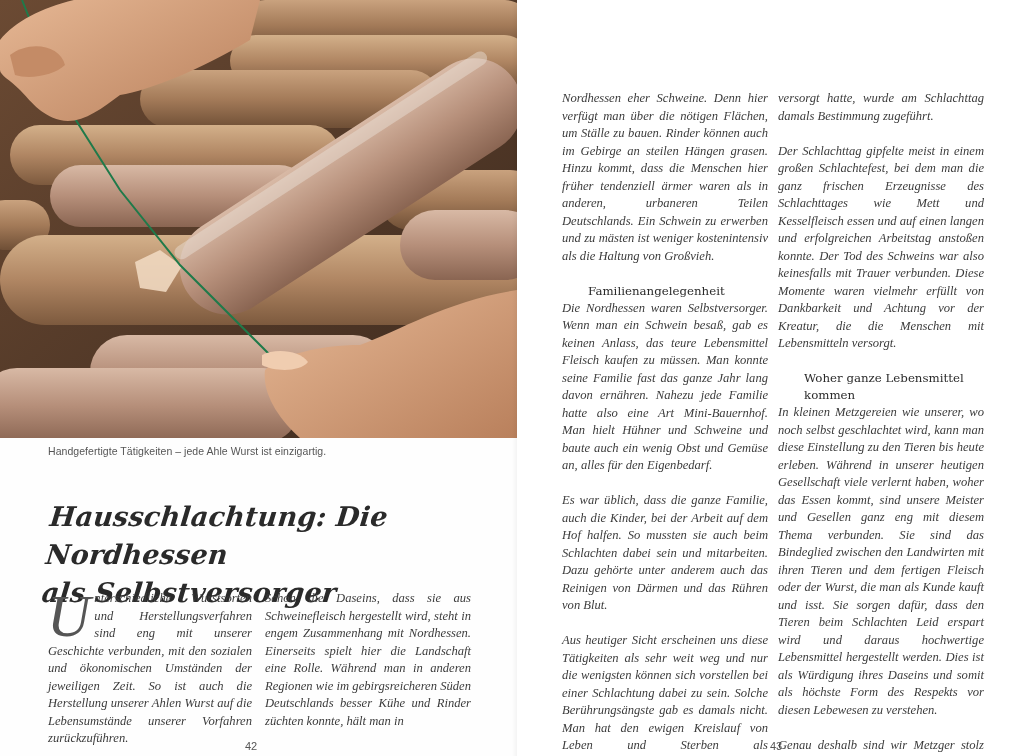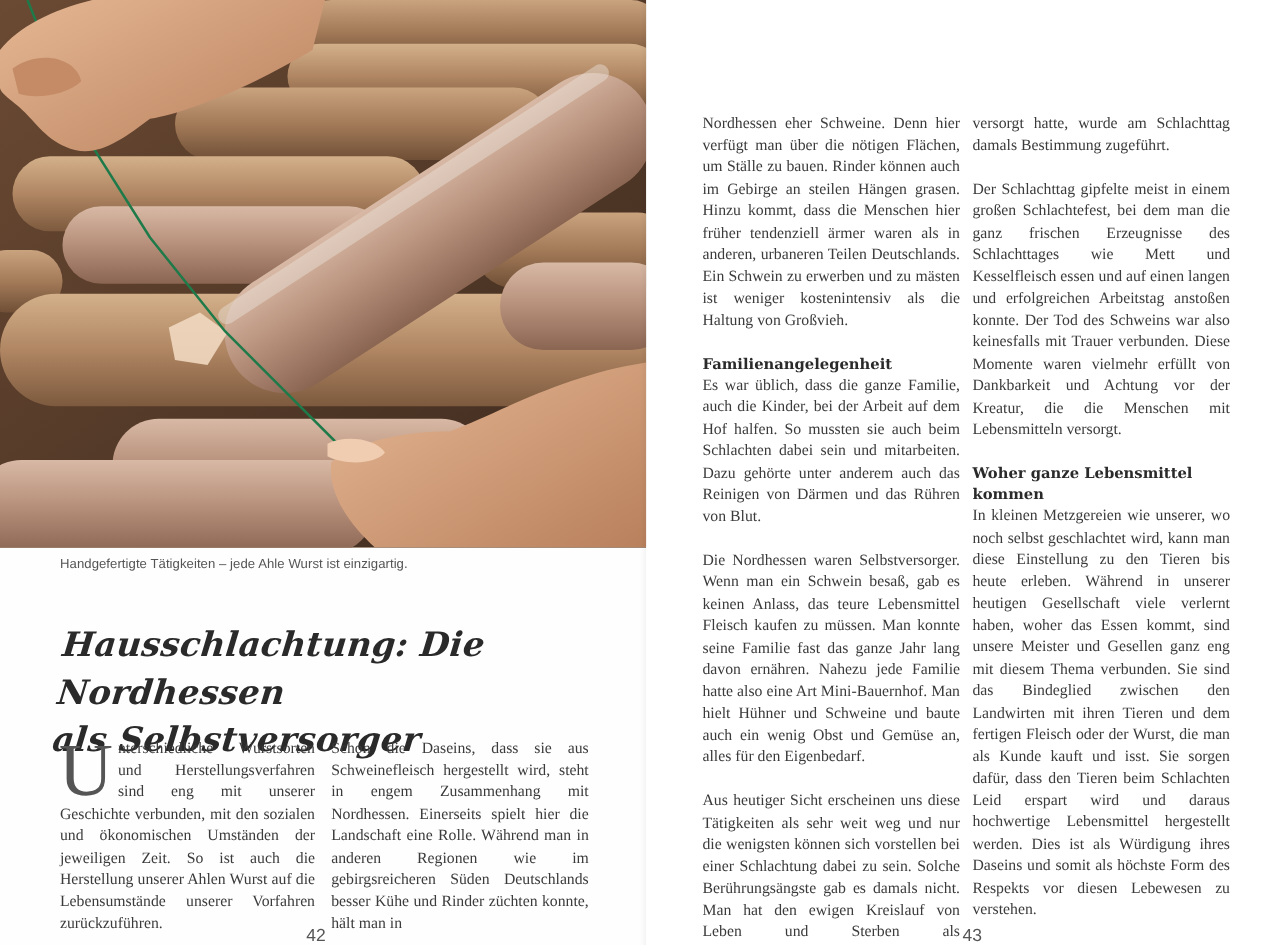--- a/index.html
+++ b/index.html
@@ -19,34 +19,34 @@
 
   .caption { position: absolute; left: 48px; top: 445px; font-family: "Liberation Sans", sans-serif;
     font-size: 10.5px; color: #555; letter-spacing: 0.05px; }
 
   .headline { position: absolute; left: 46px; top: 498px; width: 450px;
     font-family: "DejaVu Serif", serif; font-style: italic; font-size: 27px; line-height: 38px;
     color: #2a2a2a; letter-spacing: 0.2px; transform: skewX(-6deg); }
 
   .col { position: absolute; font-family: "Liberation Serif", serif; font-size: 12.6px;
     line-height: 17.5px; color: #3b3b3b; text-align: justify; }
-  .col p { margin-bottom: 17.5px; hyphens: manual; }
+  .col p { margin-bottom: 17.5px; hyphens: manual; font-style: italic; }
   .col p:last-child { margin-bottom: 0; }
-  .col h3 { font-family: "DejaVu Serif", serif; font-weight: bold; font-size: 11.8px;
-    line-height: 17px; color: #2a2a2a; text-align: left; }
+  .col h3 { font-family: "DejaVu Serif", serif; font-weight: normal; font-size: 11.8px;
+    line-height: 17px; color: #2a2a2a; text-align: left; margin-left: 26px; }
 
   .col-l1 { left: 48px; top: 590px; width: 204px; }
   .col-l2 { left: 265px; top: 590px; width: 206px; }
   .col-r1 { left: 562px; top: 90px; width: 206px; }
   .col-r2 { left: 778px; top: 90px; width: 206px; }
 
   .dropcap { float: left; font-family: "Liberation Serif", serif; font-size: 60px; line-height: 48px;
     margin: 2px 4px 0 -1px; color: #555; font-weight: normal; }
 
-  .folio { position: absolute; top: 740px; font-family: "Liberation Sans", sans-serif; font-size: 14px; color: #555; }
+  .folio { position: absolute; top: 740px; font-family: "Liberation Sans", sans-serif; font-size: 11px; color: #555; }
   .folio-l { left: 245px; }
   .folio-r { left: 770px; text-align: center; }
 </style>
 </head>
 <body>
 
 <div class="spread">
 
   <div class="page-left">
     <div class="photo">
@@ -125,22 +125,22 @@
     <div class="folio folio-l">42</div>
   </div>
 
   <div class="gutter"></div>
 
   <div class="page-right"></div>
 
   <div class="col col-r1">
     <p>Nordhessen eher Schweine. Denn hier verfügt man über die nötigen Flächen, um Ställe zu bauen. Rinder können auch im Gebirge an steilen Hängen grasen. Hinzu kommt, dass die Menschen hier früher tendenziell ärmer waren als in anderen, urbaneren Teilen Deutschlands. Ein Schwein zu erwerben und zu mästen ist weniger kostenintensiv als die Haltung von Großvieh.</p>
     <h3>Familienangelegenheit</h3>
+    <p>Die Nordhessen waren Selbstversorger. Wenn man ein Schwein besaß, gab es keinen Anlass, das teure Lebensmittel Fleisch kaufen zu müssen. Man konnte seine Familie fast das ganze Jahr lang davon ernähren. Nahezu jede Familie hatte also eine Art Mini-Bauernhof. Man hielt Hühner und Schweine und baute auch ein wenig Obst und Gemüse an, alles für den Eigenbedarf.</p>
     <p>Es war üblich, dass die ganze Familie, auch die Kinder, bei der Arbeit auf dem Hof halfen. So mussten sie auch beim Schlachten dabei sein und mitarbeiten. Dazu gehörte unter anderem auch das Reinigen von Därmen und das Rühren von Blut.</p>
-    <p>Die Nordhessen waren Selbstversorger. Wenn man ein Schwein besaß, gab es keinen Anlass, das teure Lebensmittel Fleisch kaufen zu müssen. Man konnte seine Familie fast das ganze Jahr lang davon ernähren. Nahezu jede Familie hatte also eine Art Mini-Bauernhof. Man hielt Hühner und Schweine und baute auch ein wenig Obst und Gemüse an, alles für den Eigenbedarf.</p>
     <p>Aus heutiger Sicht erscheinen uns diese Tätigkeiten als sehr weit weg und nur die wenigsten können sich vorstellen bei einer Schlachtung dabei zu sein. Solche Berührungsängste gab es damals nicht. Man hat den ewigen Kreislauf von Leben und Sterben als Selbstverständlichkeit angesehen. Das Schwein, welches man ein Jahr lang</p>
   </div>
 
   <div class="col col-r2">
     <p>versorgt hatte, wurde am Schlachttag damals Bestimmung zugeführt.</p>
     <p>Der Schlachttag gipfelte meist in einem großen Schlachtefest, bei dem man die ganz frischen Erzeugnisse des Schlachttages wie Mett und Kesselfleisch essen und auf einen langen und erfolgreichen Arbeitstag anstoßen konnte. Der Tod des Schweins war also keinesfalls mit Trauer verbunden. Diese Momente waren vielmehr erfüllt von Dankbarkeit und Achtung vor der Kreatur, die die Menschen mit Lebensmitteln versorgt.</p>
     <h3>Woher ganze Lebensmittel kommen</h3>
     <p>In kleinen Metzgereien wie unserer, wo noch selbst geschlachtet wird, kann man diese Einstellung zu den Tieren bis heute erleben. Während in unserer heutigen Gesellschaft viele verlernt haben, woher das Essen kommt, sind unsere Meister und Gesellen ganz eng mit diesem Thema verbunden. Sie sind das Bindeglied zwischen den Landwirten mit ihren Tieren und dem fertigen Fleisch oder der Wurst, die man als Kunde kauft und isst. Sie sorgen dafür, dass den Tieren beim Schlachten Leid erspart wird und daraus hochwertige Lebensmittel hergestellt werden. Dies ist als Würdigung ihres Daseins und somit als höchste Form des Respekts vor diesen Lebewesen zu verstehen.</p>
     <p>Genau deshalb sind wir Metzger stolz auf unser Handwerk. Eine Journalistin hat meinen Vater einmal als Alchimisten bezeichnet. Also als eine Person,</p>
   </div>

